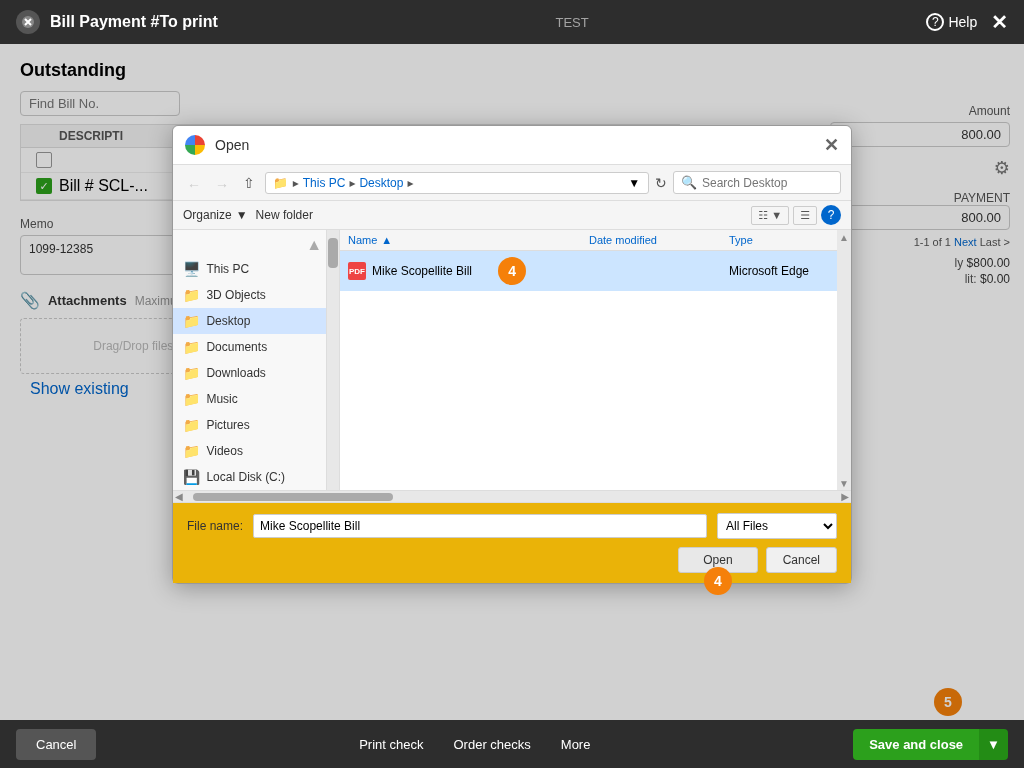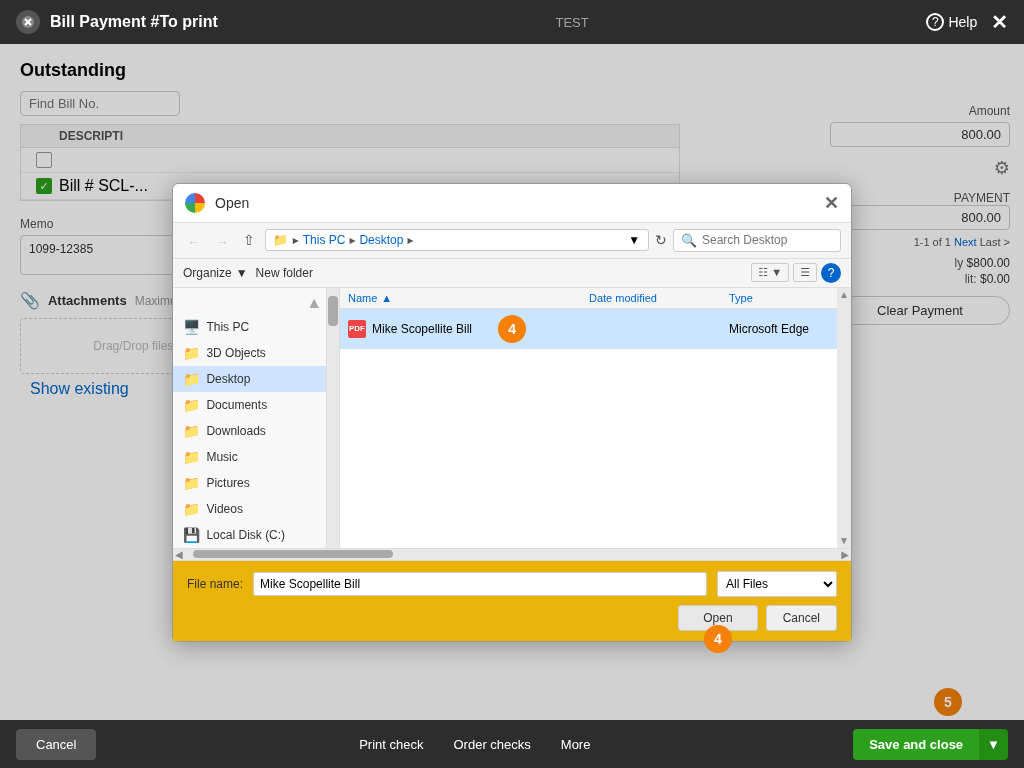--- a/index.html
+++ b/index.html
@@ -297,23 +297,23 @@
       display: flex; align-items: center; justify-content: center;
     }
 
     
     .dialog-overlay {
       position: absolute;
       top: 0; left: 0; right: 0; bottom: 0;
       background: rgba(0,0,0,0.18);
       z-index: 100;
       display: flex;
-      align-items: center;
+      align-items: flex-start;
       justify-content: center;
-      padding-top: 60px;
+      padding-top: 81px;
     }
     .dialog {
       background: #f0f0f0;
       border: 1px solid #999;
       border-radius: 6px;
       width: 680px;
       box-shadow: 0 4px 24px rgba(0,0,0,0.3);
       font-size: 13px;
     }
     .dialog-title-bar {
@@ -604,21 +604,20 @@
         <span>Last &gt;</span>
       </div>
       <div class="totals-row">
         <span class="label">ly</span>
         <span>$800.00</span>
       </div>
       <div class="totals-row">
         <span class="label">lit:</span>
         <span>$0.00</span>
       </div>
-      <button class="clear-payment-btn">Clear Payment</button>
     </div>
 
     <div class="outstanding-section" style="max-width:700px;">
       <div class="outstanding-title">
         <span>Outstanding</span>
       </div>
       <input class="find-bill-input" type="text" placeholder="Find Bill No." style="">
       <div class="table-area">
         <div class="table-header">
           <span></span>

